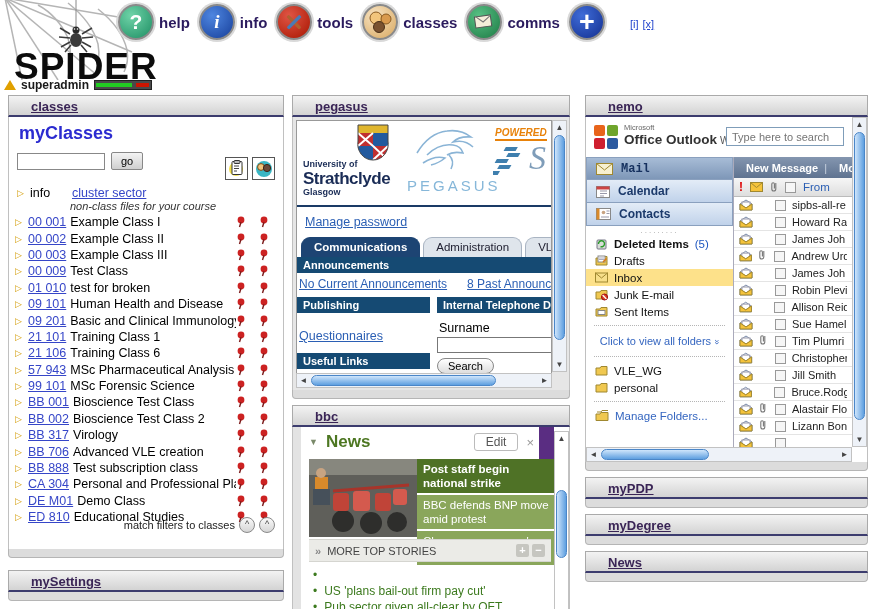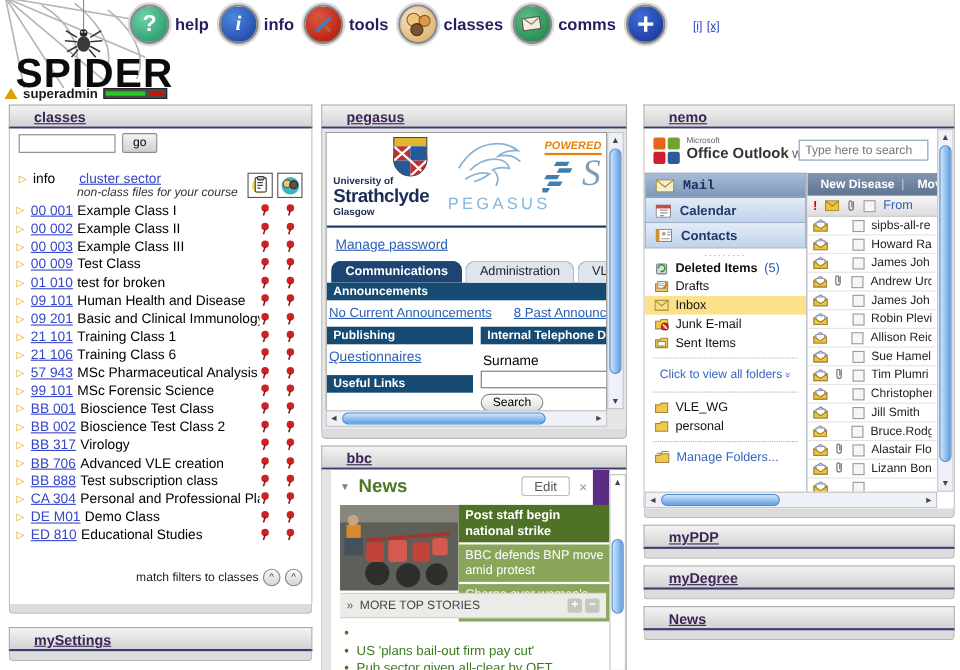--- a/index.html
+++ b/index.html
@@ -84,21 +84,21 @@
   .tabs { display:flex; gap:3px; margin:8px 0 0 4px; height:20px; overflow:hidden; }
   .tab { padding:3px 12px; font-size:11.5px; background:#dfe5ec; color:#223; border:1px solid #a9b4c2; border-bottom:none; border-radius:9px 9px 0 0; cursor:pointer; white-space:nowrap; }
   .tab-active { background:#1d4473; color:#fff; font-weight:bold; border-color:#1d4473; }
   .peg-bar { background:#154a73; color:#fff; font-weight:bold; font-size:11px; padding:2px 6px; }
   .ann-links { display:flex; gap:20px; padding:4px 2px; font-size:12px; white-space:nowrap; }
   .peg-link { color:#2b5fb4; text-decoration:underline; cursor:pointer; white-space:nowrap; }
   .peg-cols { position:relative; margin-top:2px; height:120px; }
   .peg-left { position:absolute; left:0; top:0; width:133px; }
   .peg-right { position:absolute; left:140px; top:0; width:150px; }
   .peg-left .peg-bar, .peg-right .peg-bar { margin-bottom:0; }
-  .qlink { display:inline-block; margin:4px 0 10px 2px; font-size:12.5px; }
+  .qlink { display:inline-block; margin:16px 0 10px 2px; font-size:12.5px; }
   .surname { font-size:12.5px; color:#000; margin:8px 0 2px 2px; }
   .peg-right input { width:130px; height:16px; border:1px solid #777; }
   .searchbtn { margin:5px 0 6px 0; font-size:11px; padding:1px 10px; border:1px solid #888; border-radius:8px; background:linear-gradient(#fff,#ddd); cursor:pointer; }
 
   
   .pbody-bbc { height:183px; }
   .bbc-lstrip { position:absolute; left:0; top:0; bottom:0; width:8px; background:#e3e3e3; }
   .bbc-purple { position:absolute; left:246px; top:0; width:15px; height:43px; background:#5a2d82; border-radius:0 0 4px 4px; }
   .news-head { position:absolute; left:16px; top:5px; width:225px; display:flex; align-items:center; }
   .news-tri { color:#7a8a6a; font-size:9px; margin-right:8px; }
@@ -244,20 +244,21 @@
           <span class="qr"></span>
         </span>
     </div>
   </div>
 
   <div class="col col-left">
     <div class="phead">
       <a>classes</a>
     </div>
     <div class="pbody pbody-classes">
+      <div class="myclasses-h">myClasses</div>
       <div class="srow">
         <input value="" style="">
         <button class="gobtn">go</button>
       </div>
       <div class="cicons">
         <span class="cicon">
           <svg width="17" height="17" viewBox="0 0 17 17">
             <circle cx="8" cy="9" r="7" fill="#f4e04a"></circle>
             <rect x="4" y="1.5" width="10" height="13" rx="1" fill="#fff" stroke="#333"></rect>
             <rect x="6" y="0.5" width="6" height="3" rx="1" fill="#bbb" stroke="#333"></rect>
@@ -870,21 +871,21 @@
         </div>
       </div>
 
       <div class="owa-list">
         <div class="owa-toolbar">
           <svg width="15" height="12" viewBox="0 0 15 12">
             <rect x="0.5" y="2" width="12" height="9" fill="#f7f0d0" stroke="#556"></rect>
             <path d="M0.5,2 L6.5,7 L12.5,2" fill="none" stroke="#556"></path>
             <circle cx="12.5" cy="3" r="2.2" fill="#5aa0e0"></circle>
           </svg>
-          <span>New Disease</span>
+          <span>New Message</span>
           <span class="tb-sep">|</span>
           <svg width="14" height="12" viewBox="0 0 14 12">
             <path d="M1,4 h4 l1,-1.5 h6 v8 h-11 z" fill="#f0c850" stroke="#705818"></path>
             <path d="M5,7 h5 M8,5 l2.5,2 L8,9" fill="none" stroke="#2255bb" stroke-width="1.3"></path>
           </svg>
           <span>Move</span>
         </div>
         <div class="owa-lhead">
           <span class="bang">!</span>
           <svg width="13" height="10" viewBox="0 0 13 10">

